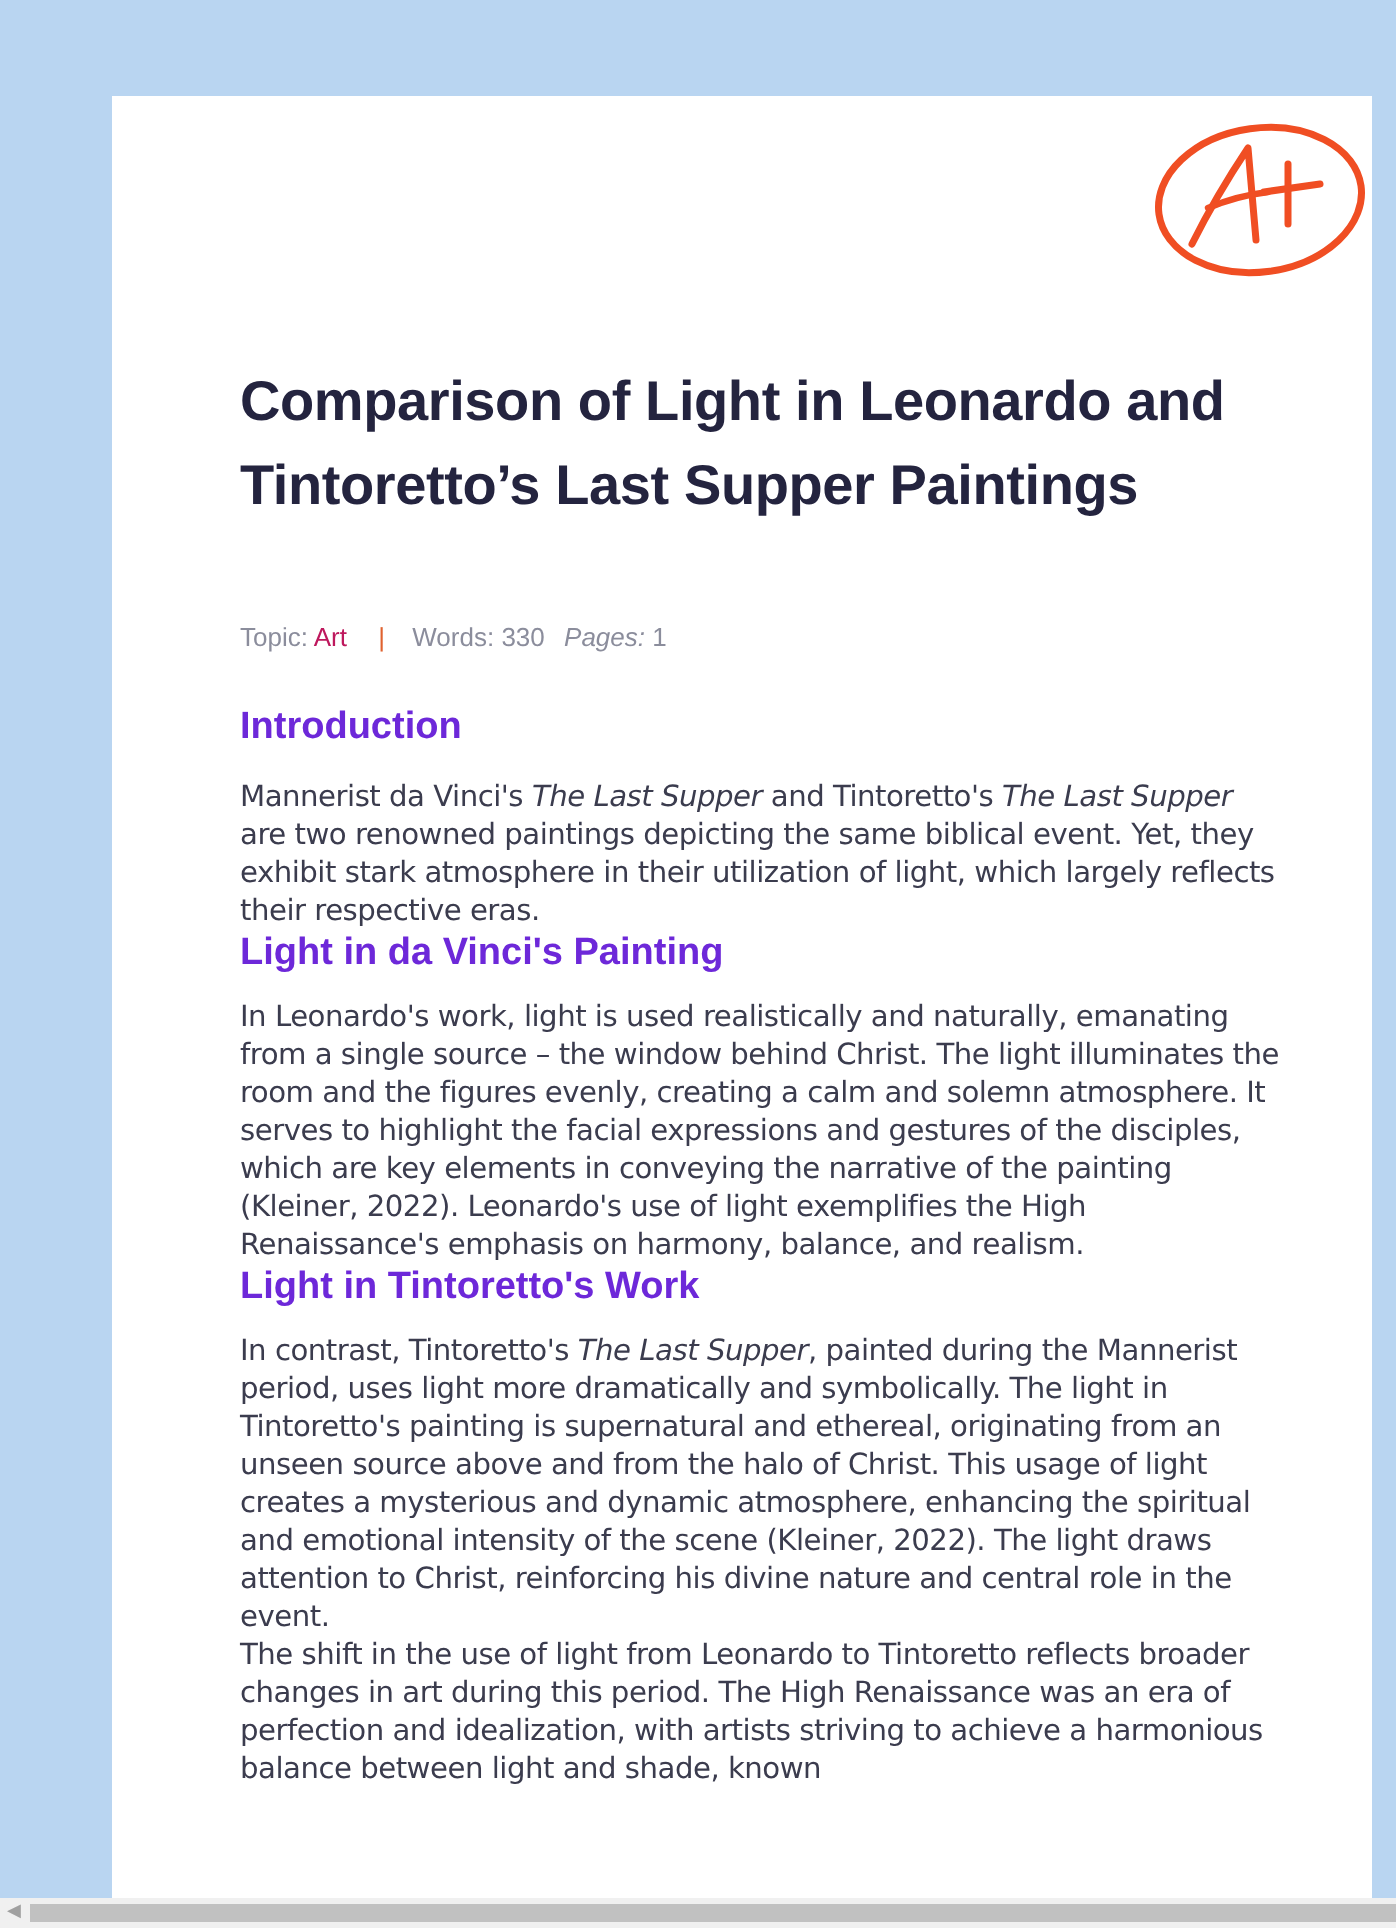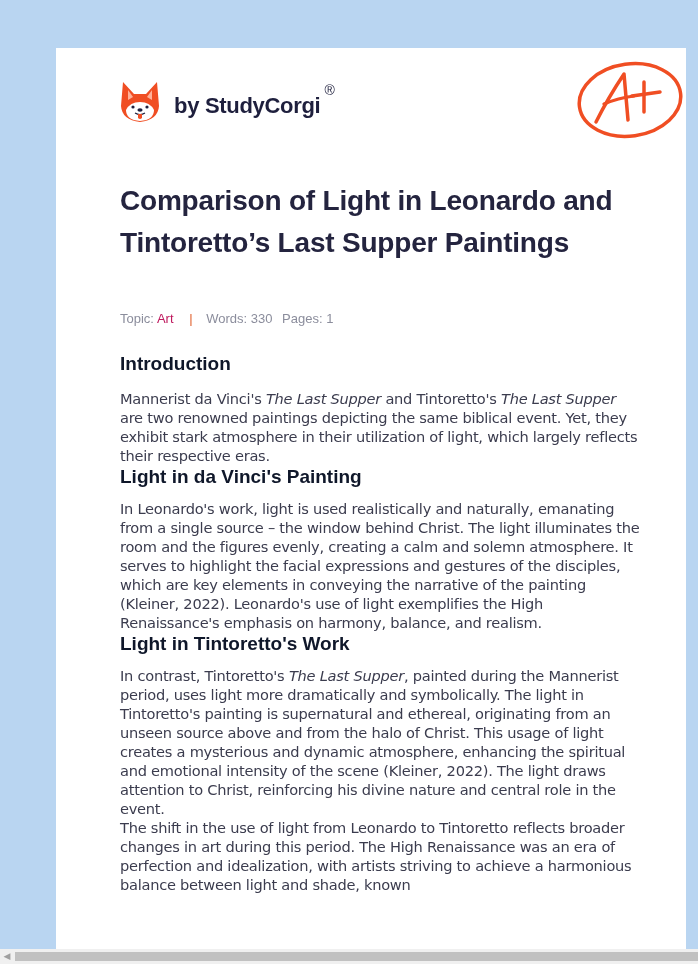--- a/index.html
+++ b/index.html
@@ -84,34 +84,34 @@
     position: absolute;
     left: 64px;
     top: 263px;
     font-family: "Liberation Sans", sans-serif;
     font-size: 13px;
     color: #8b8d9c;
     white-space: nowrap;
   }
   .meta .val { color: #be185d; }
   .meta .sep { color: #e0622f; margin: 0 10px 0 12px; }
-  .meta .gap { margin-left: 6px; }
+  .meta .gap { margin-left: 6px; font-style: italic; }
   .content {
     position: absolute;
     left: 64px;
     top: 304px;
     width: 520px;
   }
   h2 {
     margin: 0;
     font-family: "Liberation Sans", sans-serif;
     font-weight: bold;
     font-size: 19px;
     line-height: 24px;
-    color: #0f172a;
+    color: #6d28d9;
   }
   h2.first { margin-bottom: 13px; }
   h2.sec { margin-bottom: 10px; }
   p {
     margin: 0;
     font-family: "DejaVu Sans", sans-serif;
     font-size: 14.6px;
     line-height: 19px;
     color: #3b3c4e;
     letter-spacing: -0.25px;
@@ -146,35 +146,20 @@
     height: 9px;
     background: #c1c1c1;
   }
 </style>
 </head>
 <body>
 
 <div class="page">
 
   <div class="header">
-    <div class="logo">
-      <svg class="logo-mark" viewBox="0 0 40 44">
-        <path d="M3 2 L14 14 L26 14 L37 2 L39 26 Q38 40 20 42 Q2 40 1 26 Z" fill="#f04e23"></path>
-        <path d="M8 10 L13 17 L8 20 Z" fill="#ffb199"></path>
-        <path d="M32 10 L27 17 L32 20 Z" fill="#ffb199"></path>
-        <path d="M6 30 Q10 22 20 22 Q30 22 34 30 Q34 40 20 41 Q6 40 6 30 Z" fill="#ffffff"></path>
-        <circle cx="13" cy="27" r="1.6" fill="#1e1f3d"></circle>
-        <circle cx="27" cy="27" r="1.6" fill="#1e1f3d"></circle>
-        <ellipse cx="20" cy="30" rx="2.6" ry="1.8" fill="#1e1f3d"></ellipse>
-        <path d="M15 33 Q20 36 25 33" stroke="#1e1f3d" stroke-width="1.2" fill="none"></path>
-        <path d="M18 34 L22 34 L22 38 Q20 40 18 38 Z" fill="#f04e23"></path>
-      </svg>
-      <span class="logo-text">by StudyCorgi</span>
-      <span class="logo-reg">®</span>
-    </div>
 
     <svg class="grade-badge" viewBox="0 0 110 82">
       <ellipse cx="56" cy="42" rx="51" ry="36" fill="none" stroke="#f04e23" stroke-width="3.5" transform="rotate(-8 56 42)"></ellipse>
       <path d="M22 64 Q34 40 50 16 L54 62" fill="none" stroke="#f04e23" stroke-width="3.5" stroke-linecap="round" stroke-linejoin="round"></path>
       <path d="M30 46 Q44 40 60 38" fill="none" stroke="#f04e23" stroke-width="3.2" stroke-linecap="round"></path>
       <path d="M70 24 L70 54" fill="none" stroke="#f04e23" stroke-width="3.5" stroke-linecap="round"></path>
       <path d="M58 38 L86 34" fill="none" stroke="#f04e23" stroke-width="3.5" stroke-linecap="round"></path>
     </svg>
   </div>
 

